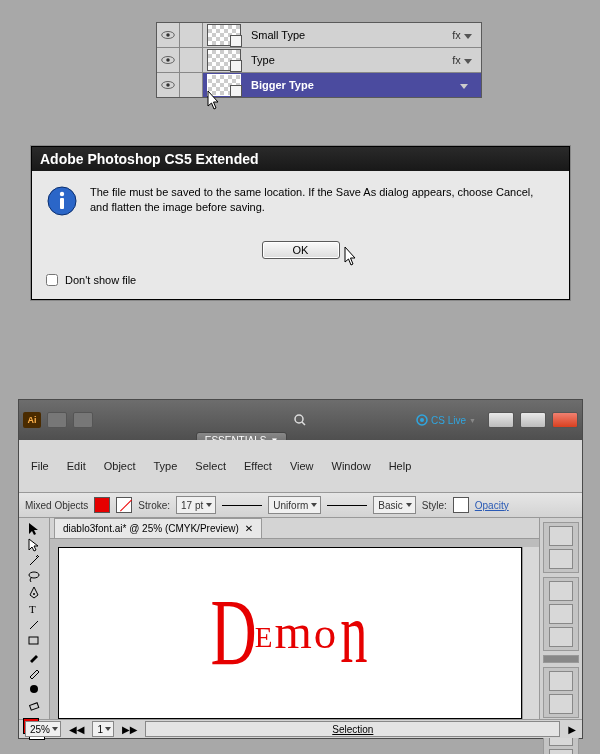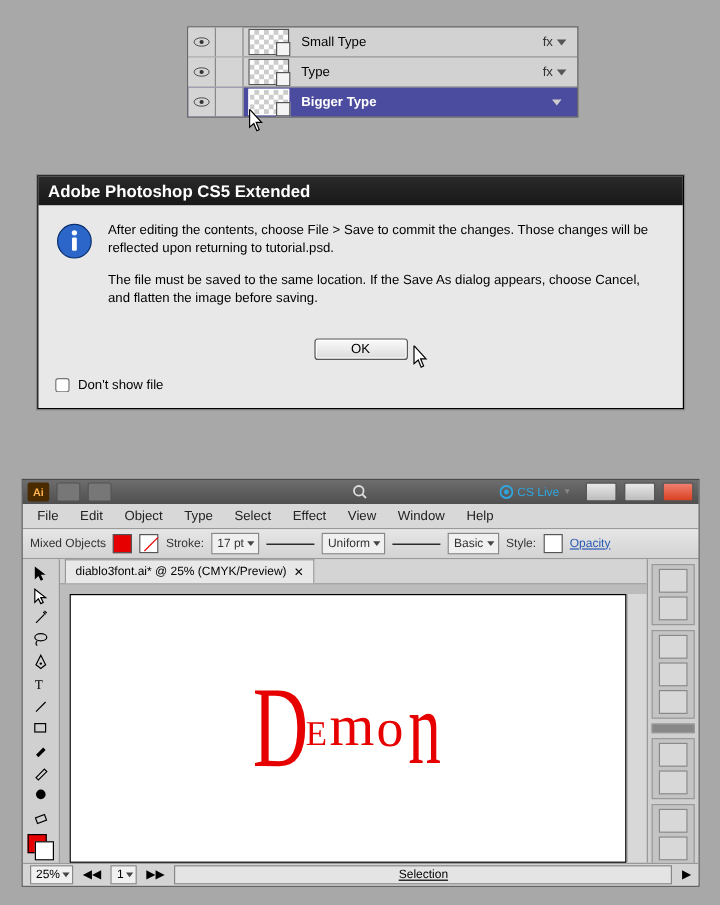--- a/index.html
+++ b/index.html
@@ -163,21 +163,21 @@
     top: 399px;
     width: 563px;
     height: 338px;
     border: 1px solid #4a4a4a;
     background: #d0d0d0;
     display: flex;
     flex-direction: column;
     font-size: 10px;
   }
   .ai-titlebar {
-    height: 20px;
+    height: 40px;
     background: linear-gradient(#6d6d6d, #4f4f4f);
     display: flex;
     align-items: center;
     padding: 0 4px;
     gap: 6px;
     color: #eee;
   }
   .ai-logo {
     width: 18px; height: 16px;
     background: #4a2b00;
@@ -215,21 +215,21 @@
   .winbtn.close {
     background: linear-gradient(#f08070, #d94020);
   }
 
   .ai-menubar {
     height: 20px;
     background: #d8d8d8;
     border-bottom: 1px solid #999;
     display: flex;
     align-items: center;
-    padding: 0 4px;
+    padding: 16px 4px;
     gap: 2px;
   }
   .ai-menubar span {
     padding: 2px 8px;
     font-size: 11px;
     color: #222;
     cursor: default;
   }
 
   .ai-controlbar {
@@ -487,21 +487,20 @@
 
 <div class="ps-dialog">
   <div class="ps-titlebar">Adobe Photoshop CS5 Extended</div>
   <div class="ps-body">
     <svg class="info-icon" viewBox="0 0 32 32">
       <circle cx="16" cy="16" r="14" fill="#2b66c8" stroke="#0a2e6e" stroke-width="1"></circle>
       <circle cx="16" cy="9" r="2.2" fill="#fff"></circle>
       <rect x="14" y="13" width="4" height="11" rx="1" fill="#fff"></rect>
     </svg>
     <div class="ps-text">
-      <p>After editing the contents, choose File &gt; Save to commit the changes.  Those changes will be reflected upon returning to tutorial.psd.</p>
       <p>The file must be saved to the same location. If the Save As dialog appears, choose Cancel, and flatten the image before saving.</p>
     </div>
   </div>
   <div class="ps-ok-row">
     <button class="ok-btn">OK</button>
     <svg class="cursor-arrow" style="left:312px;top:10px;position:absolute" viewBox="0 0 12 20">
       <path d="M0 0 L0 15 L3.5 12 L6 18 L8 17 L5.5 11 L10 11 Z" fill="#fff" stroke="#000" stroke-width="1"></path>
     </svg>
   </div>
   <div class="ps-footer">

